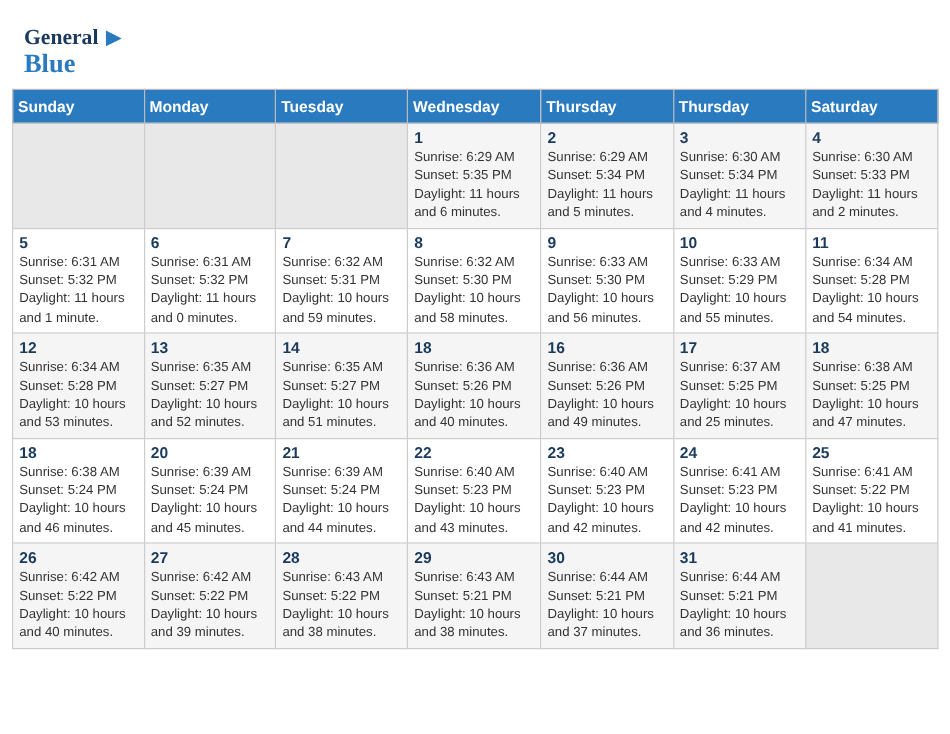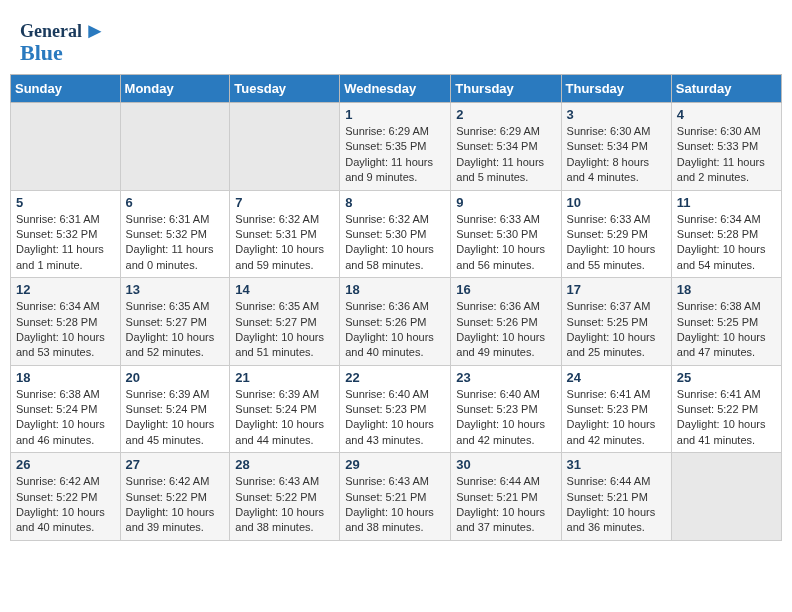--- a/index.html
+++ b/index.html
@@ -115,33 +115,33 @@
   </thead>
   <tbody id="calendar-body">
   <tr>
         <td class="empty-cell"></td>
         <td class="empty-cell"></td>
         <td class="empty-cell"></td>
         <td>
           <span class="day-number">1</span>
           <div class="day-info">Sunrise: 6:29 AM</div>
           <div class="day-info">Sunset: 5:35 PM</div>
-          <div class="day-info">Daylight: 11 hours and 9 minutes.</div>
+          <div class="day-info">Daylight: 11 hours and 6 minutes.</div>
         </td>
         <td>
           <span class="day-number">2</span>
           <div class="day-info">Sunrise: 6:29 AM</div>
           <div class="day-info">Sunset: 5:34 PM</div>
           <div class="day-info">Daylight: 11 hours and 5 minutes.</div>
         </td>
         <td>
           <span class="day-number">3</span>
           <div class="day-info">Sunrise: 6:30 AM</div>
           <div class="day-info">Sunset: 5:34 PM</div>
-          <div class="day-info">Daylight: 8 hours and 4 minutes.</div>
+          <div class="day-info">Daylight: 11 hours and 4 minutes.</div>
         </td>
         <td>
           <span class="day-number">4</span>
           <div class="day-info">Sunrise: 6:30 AM</div>
           <div class="day-info">Sunset: 5:33 PM</div>
           <div class="day-info">Daylight: 11 hours and 2 minutes.</div>
         </td>
       </tr>
       <tr>
         <td>

